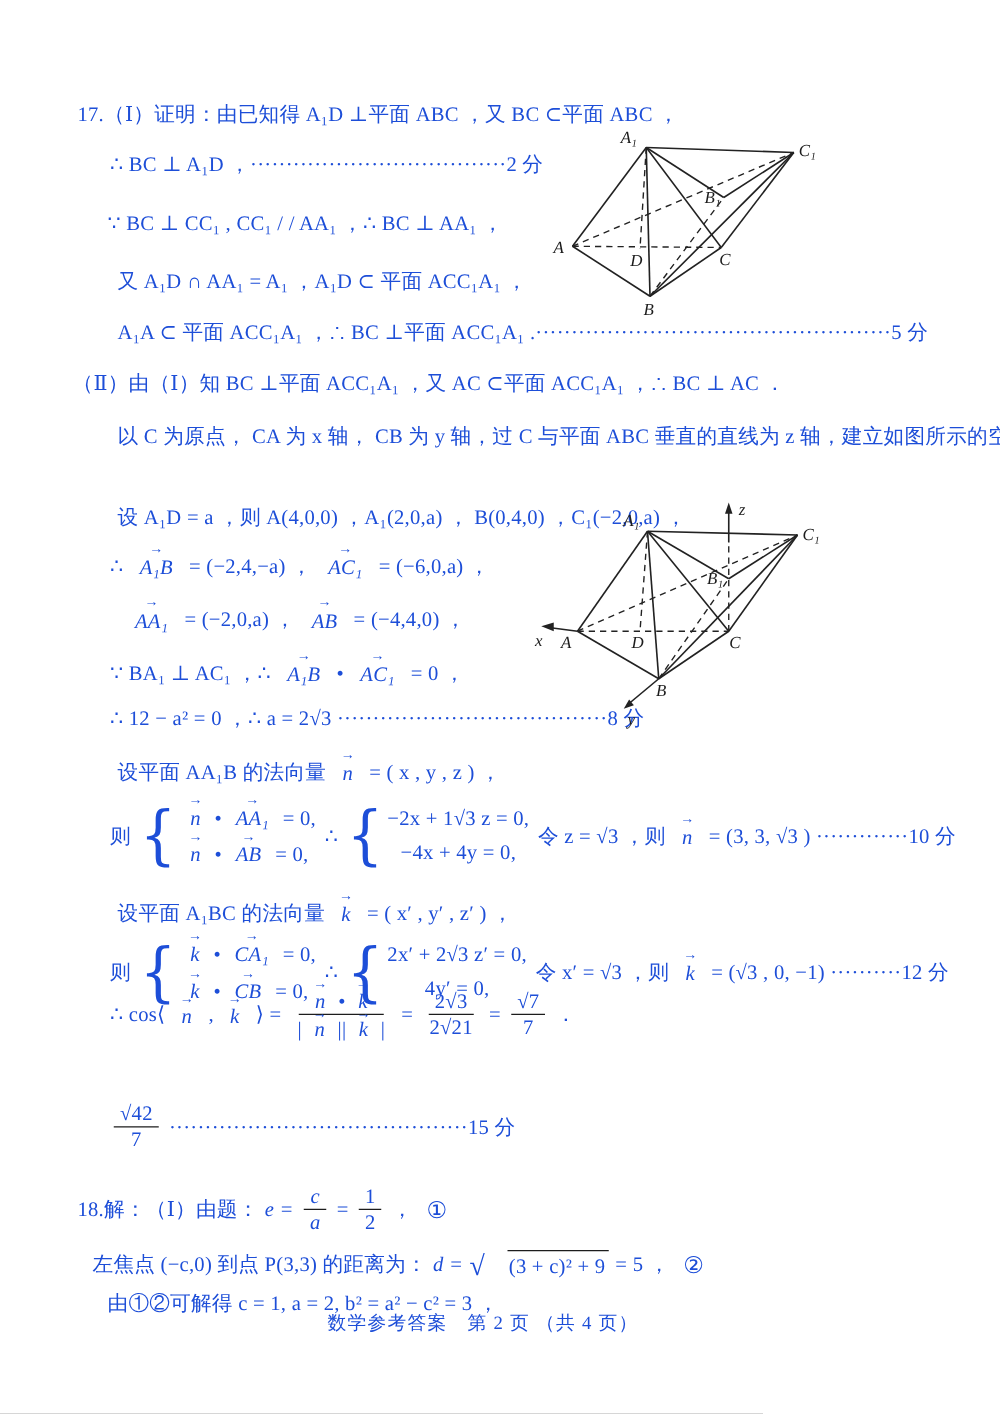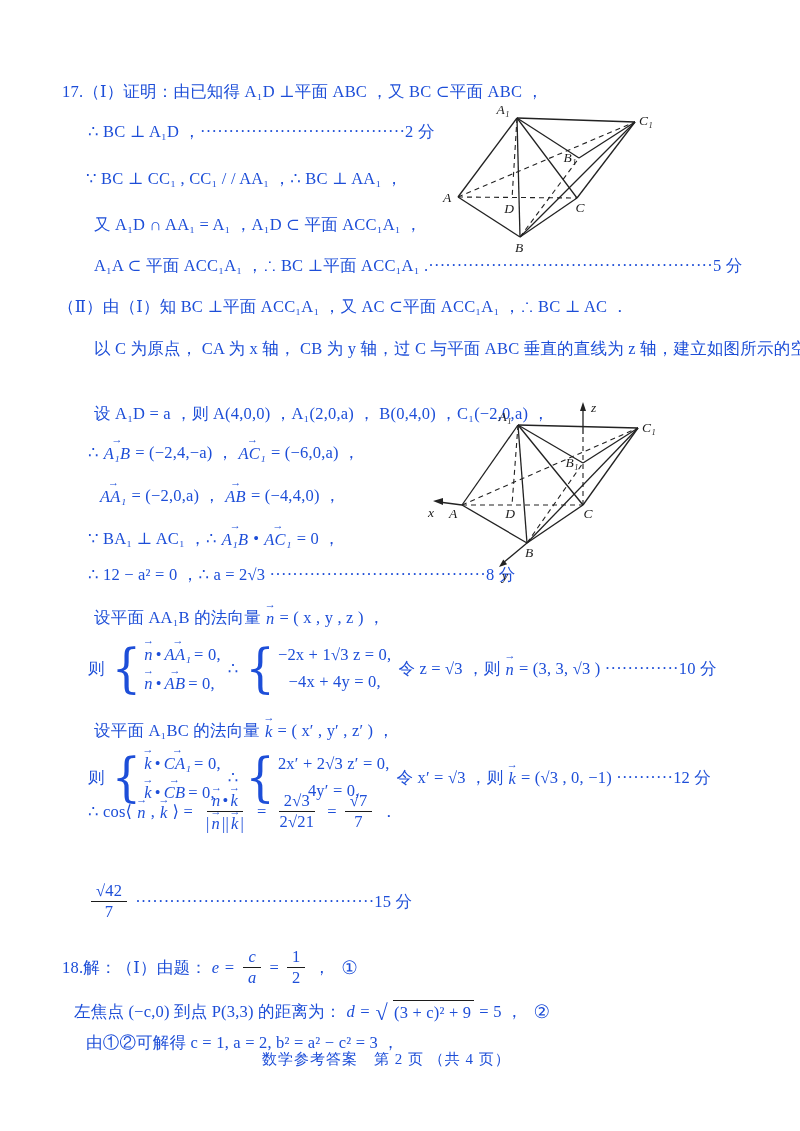--- a/index.html
+++ b/index.html
@@ -1,34 +1,34 @@
 <!DOCTYPE html>
 <html><head>
 <meta charset="utf-8">
 <style>
   html,body{margin:0;padding:0;background:#9a9a9a;}
   .page{position:relative;width:800px;height:1131px;background:#ffffff;margin:0 auto;
         font-family:"Liberation Serif","DejaVu Serif",serif;color:#1d4ed8;
         font-size:16.5px;line-height:1.3;overflow:hidden;}
   .tline{position:absolute;white-space:nowrap;letter-spacing:.2px;}
   .mathline{position:absolute;display:flex;align-items:center;gap:5px;white-space:nowrap;letter-spacing:.2px;}
-  .vec{position:relative;display:inline-block;font-style:italic;margin:0 0;padding-top:2px;}
+  .vec{position:relative;display:inline-block;font-style:italic;margin:0 8px;padding-top:2px;}
   .vec::after{content:"\2192";position:absolute;left:50%;top:-0.78em;transform:translateX(-50%);
               font-size:.68em;font-style:normal;letter-spacing:0;}
   .frac{display:inline-flex;flex-direction:column;align-items:center;vertical-align:middle;
         line-height:1.12;margin:0 3px;text-align:center;}
   .frac .num{padding:0 5px 1px 5px;border-bottom:1.3px solid #1c1c1c;display:inline-flex;align-items:baseline;gap:2px;justify-content:center;}
   .frac .den{padding:1px 5px 0 5px;display:inline-flex;align-items:baseline;gap:2px;justify-content:center;}
   .cases{display:inline-flex;align-items:center;margin:0 2px;}
   .cases .brace{font-size:46px;font-weight:400;line-height:.9;transform:scaleY(1.12);
                 margin-right:3px;font-family:"DejaVu Serif",serif;}
   .cases .rows{display:inline-flex;flex-direction:column;gap:6px;}
   .row{display:flex;align-items:baseline;gap:3px;white-space:nowrap;}
   .radical{font-size:1.35em;line-height:1;transform:translateY(1px);}
-  .radicand{border-top:1.3px solid #1c1c1c;padding:1px 3px 0 1px;}
+  .radicand{border-top:1.3px solid #1c1c1c;padding:1px 3px 0 1px;margin-left:13px;}
   .circled{font-size:1.12em;margin-left:6px;}
   .it{font-style:italic;}
   .footer{position:absolute;white-space:nowrap;font-size:15px;letter-spacing:1px;}
   svg{position:absolute;overflow:visible;}
   svg text{font-family:"Liberation Serif","DejaVu Serif",serif;font-style:italic;font-size:13.5px;fill:#1c1c1c;}
 </style>
 </head>
 <body>
 
 <div class="page">

